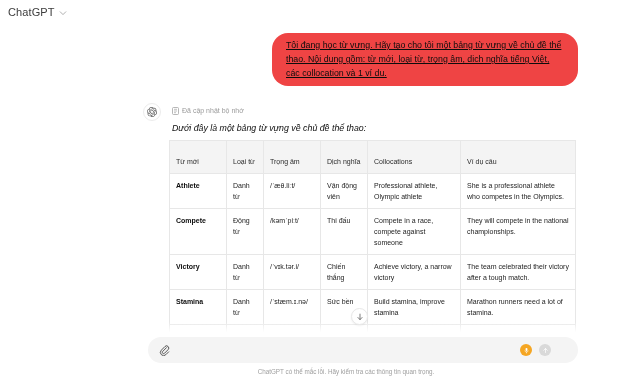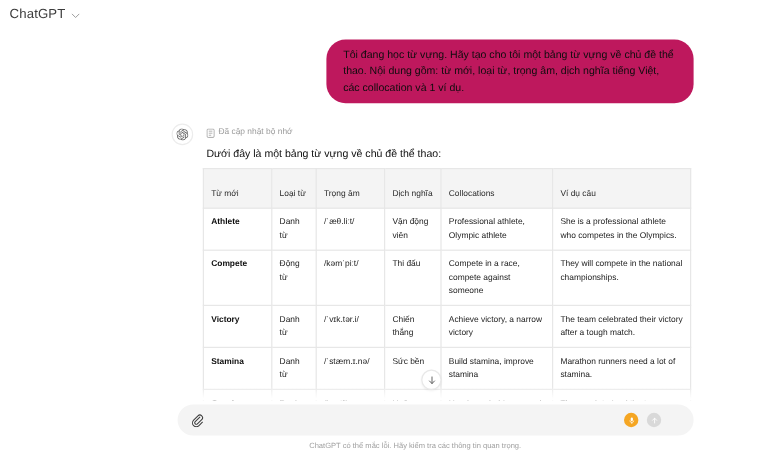--- a/index.html
+++ b/index.html
@@ -16,33 +16,33 @@
          font-size:11px;color:#3c3c3c;letter-spacing:.1px;cursor:pointer;}
   .chev{display:inline-block;width:8px;height:8px;position:relative;top:1px;}
   .chev svg{display:block;}
 
   
   .scroll{position:absolute;left:0;top:26px;width:640px;height:308px;overflow:hidden;}
 
   
   .user-row{position:absolute;left:0;top:0;width:640px;}
   .bubble{position:absolute;left:272px;top:7px;width:278px;
-          background:#be185d;border-radius:16px;padding:5px 14px 6px 14px;
-          font-size:8.8px;line-height:14px;color:#0d0d0d;text-align:left;}
+          background:#ef4444;border-radius:16px;padding:5px 14px 6px 14px;
+          font-size:8.8px;line-height:14px;color:#0d0d0d;text-align:left;text-decoration:underline;}
 
   
   .assistant{position:absolute;left:0;top:77px;width:640px;}
   .avatar{position:absolute;left:143px;top:0px;width:16px;height:16px;border-radius:50%;
           border:1px solid #ececec;background:#fff;display:flex;align-items:center;justify-content:center;}
   .avatar svg{width:10px;height:10px;display:block;}
   .a-body{position:absolute;left:172px;top:0;width:420px;}
   .memo{display:flex;align-items:center;gap:3px;font-size:7px;color:#9b9b9b;line-height:11px;
         height:11px;margin-top:2px;}
   .memo svg{display:block;}
-  .intro{font-size:8.8px;line-height:13px;color:#0d0d0d;margin-top:6px;}
+  .intro{font-size:8.8px;line-height:13px;color:#0d0d0d;margin-top:6px;font-style:italic;}
 
   
   .tbl-wrap{position:absolute;left:169px;top:114px;width:406px;}
   table.vocab{border-collapse:collapse;table-layout:fixed;width:406px;
               font-size:7px;line-height:11px;color:#1c1c1c;}
   table.vocab th,table.vocab td{border:1px solid #e7e7e7;padding:6px 6px 6px 6px;
               vertical-align:top;text-align:left;word-wrap:break-word;}
   table.vocab thead th{background:#f4f4f4;vertical-align:bottom;height:20px;font-weight:normal;color:#2b2b2b;}
   table.vocab tbody td:first-child{font-weight:bold;color:#0d0d0d;}
   .c0{width:57px}.c1{width:37px}.c2{width:57px}.c3{width:47px}.c4{width:93px}.c5{width:115px}

